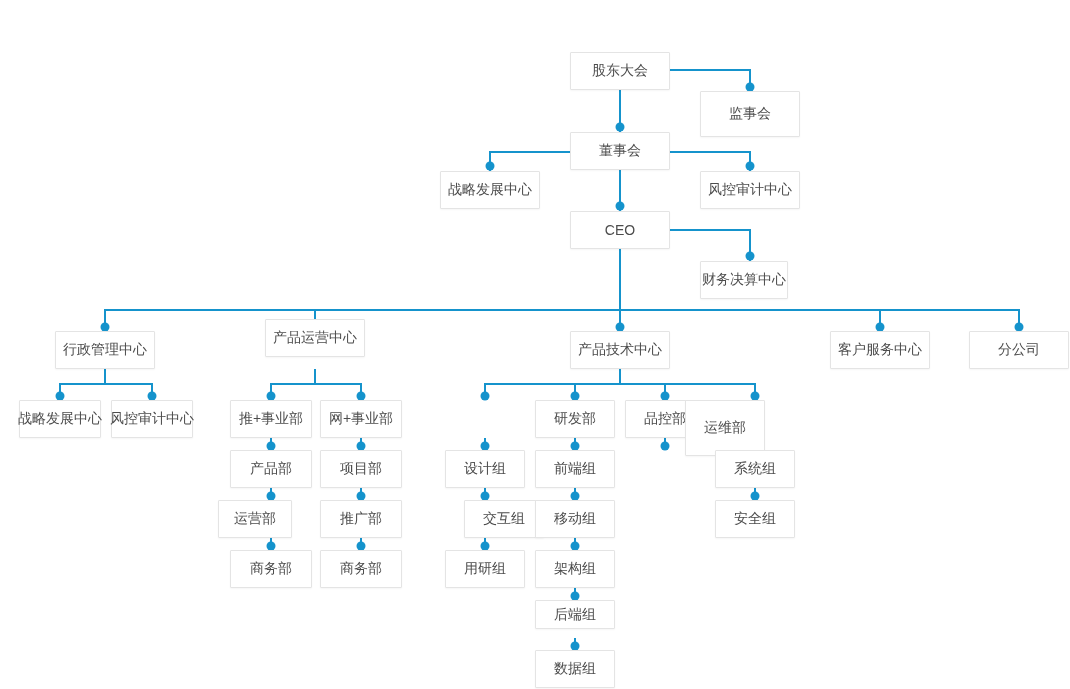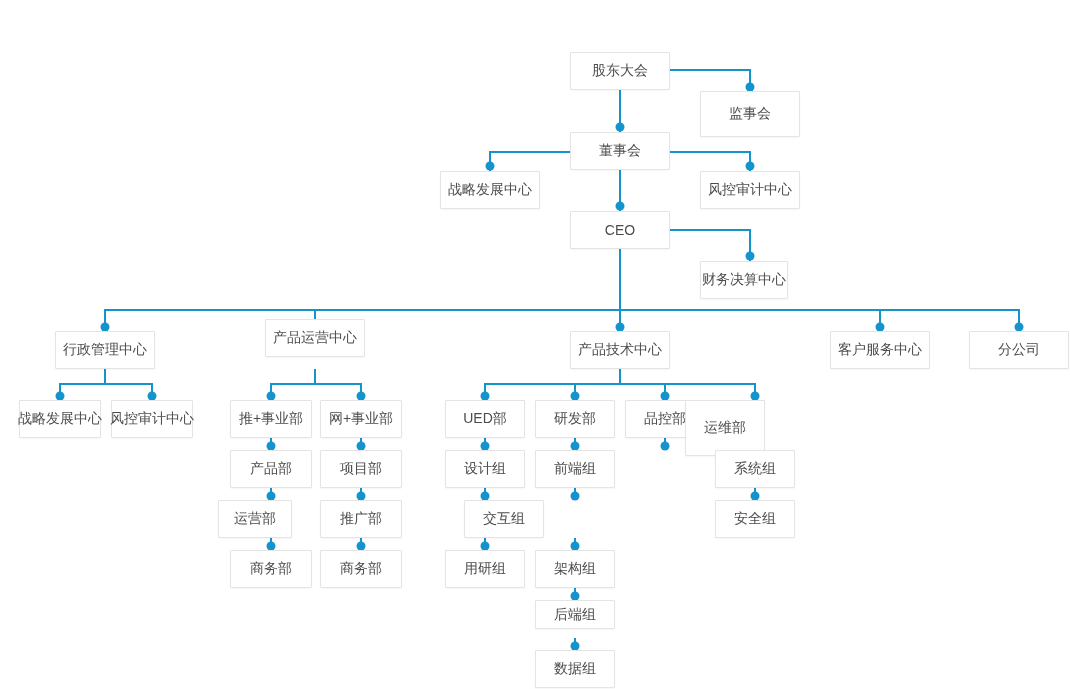--- a/index.html
+++ b/index.html
@@ -157,30 +157,30 @@
 
   <div class="node" style="left:230px;top:400px;width:82px;height:38px">推+事业部</div>
   <div class="node" style="left:320px;top:400px;width:82px;height:38px">网+事业部</div>
   <div class="node" style="left:230px;top:450px;width:82px;height:38px">产品部</div>
   <div class="node" style="left:320px;top:450px;width:82px;height:38px">项目部</div>
   <div class="node" style="left:218px;top:500px;width:74px;height:38px">运营部</div>
   <div class="node" style="left:320px;top:500px;width:82px;height:38px">推广部</div>
   <div class="node" style="left:230px;top:550px;width:82px;height:38px">商务部</div>
   <div class="node" style="left:320px;top:550px;width:82px;height:38px">商务部</div>
 
-  <div class="node" style="left:445px;top:400px;width:80px;height:38px">UED部</div>
   <div class="node" style="left:535px;top:400px;width:80px;height:38px">研发部</div>
   <div class="node" style="left:625px;top:400px;width:80px;height:38px">品控部</div>
   <div class="node" style="left:685px;top:400px;width:80px;height:56px">运维部</div>
 
   <div class="node" style="left:445px;top:450px;width:80px;height:38px">设计组</div>
   <div class="node" style="left:464px;top:500px;width:80px;height:38px">交互组</div>
   <div class="node" style="left:445px;top:550px;width:80px;height:38px">用研组</div>
 
   <div class="node" style="left:535px;top:450px;width:80px;height:38px">前端组</div>
+  <div class="node" style="left:535px;top:500px;width:80px;height:38px">移动组</div>
   <div class="node" style="left:535px;top:550px;width:80px;height:38px">架构组</div>
   <div class="node" style="left:535px;top:600px;width:80px;height:29px">后端组</div>
   <div class="node" style="left:535px;top:650px;width:80px;height:38px">数据组</div>
 
 
   <div class="node" style="left:715px;top:450px;width:80px;height:38px">系统组</div>
   <div class="node" style="left:715px;top:500px;width:80px;height:38px">安全组</div>
 
 </div>
 

